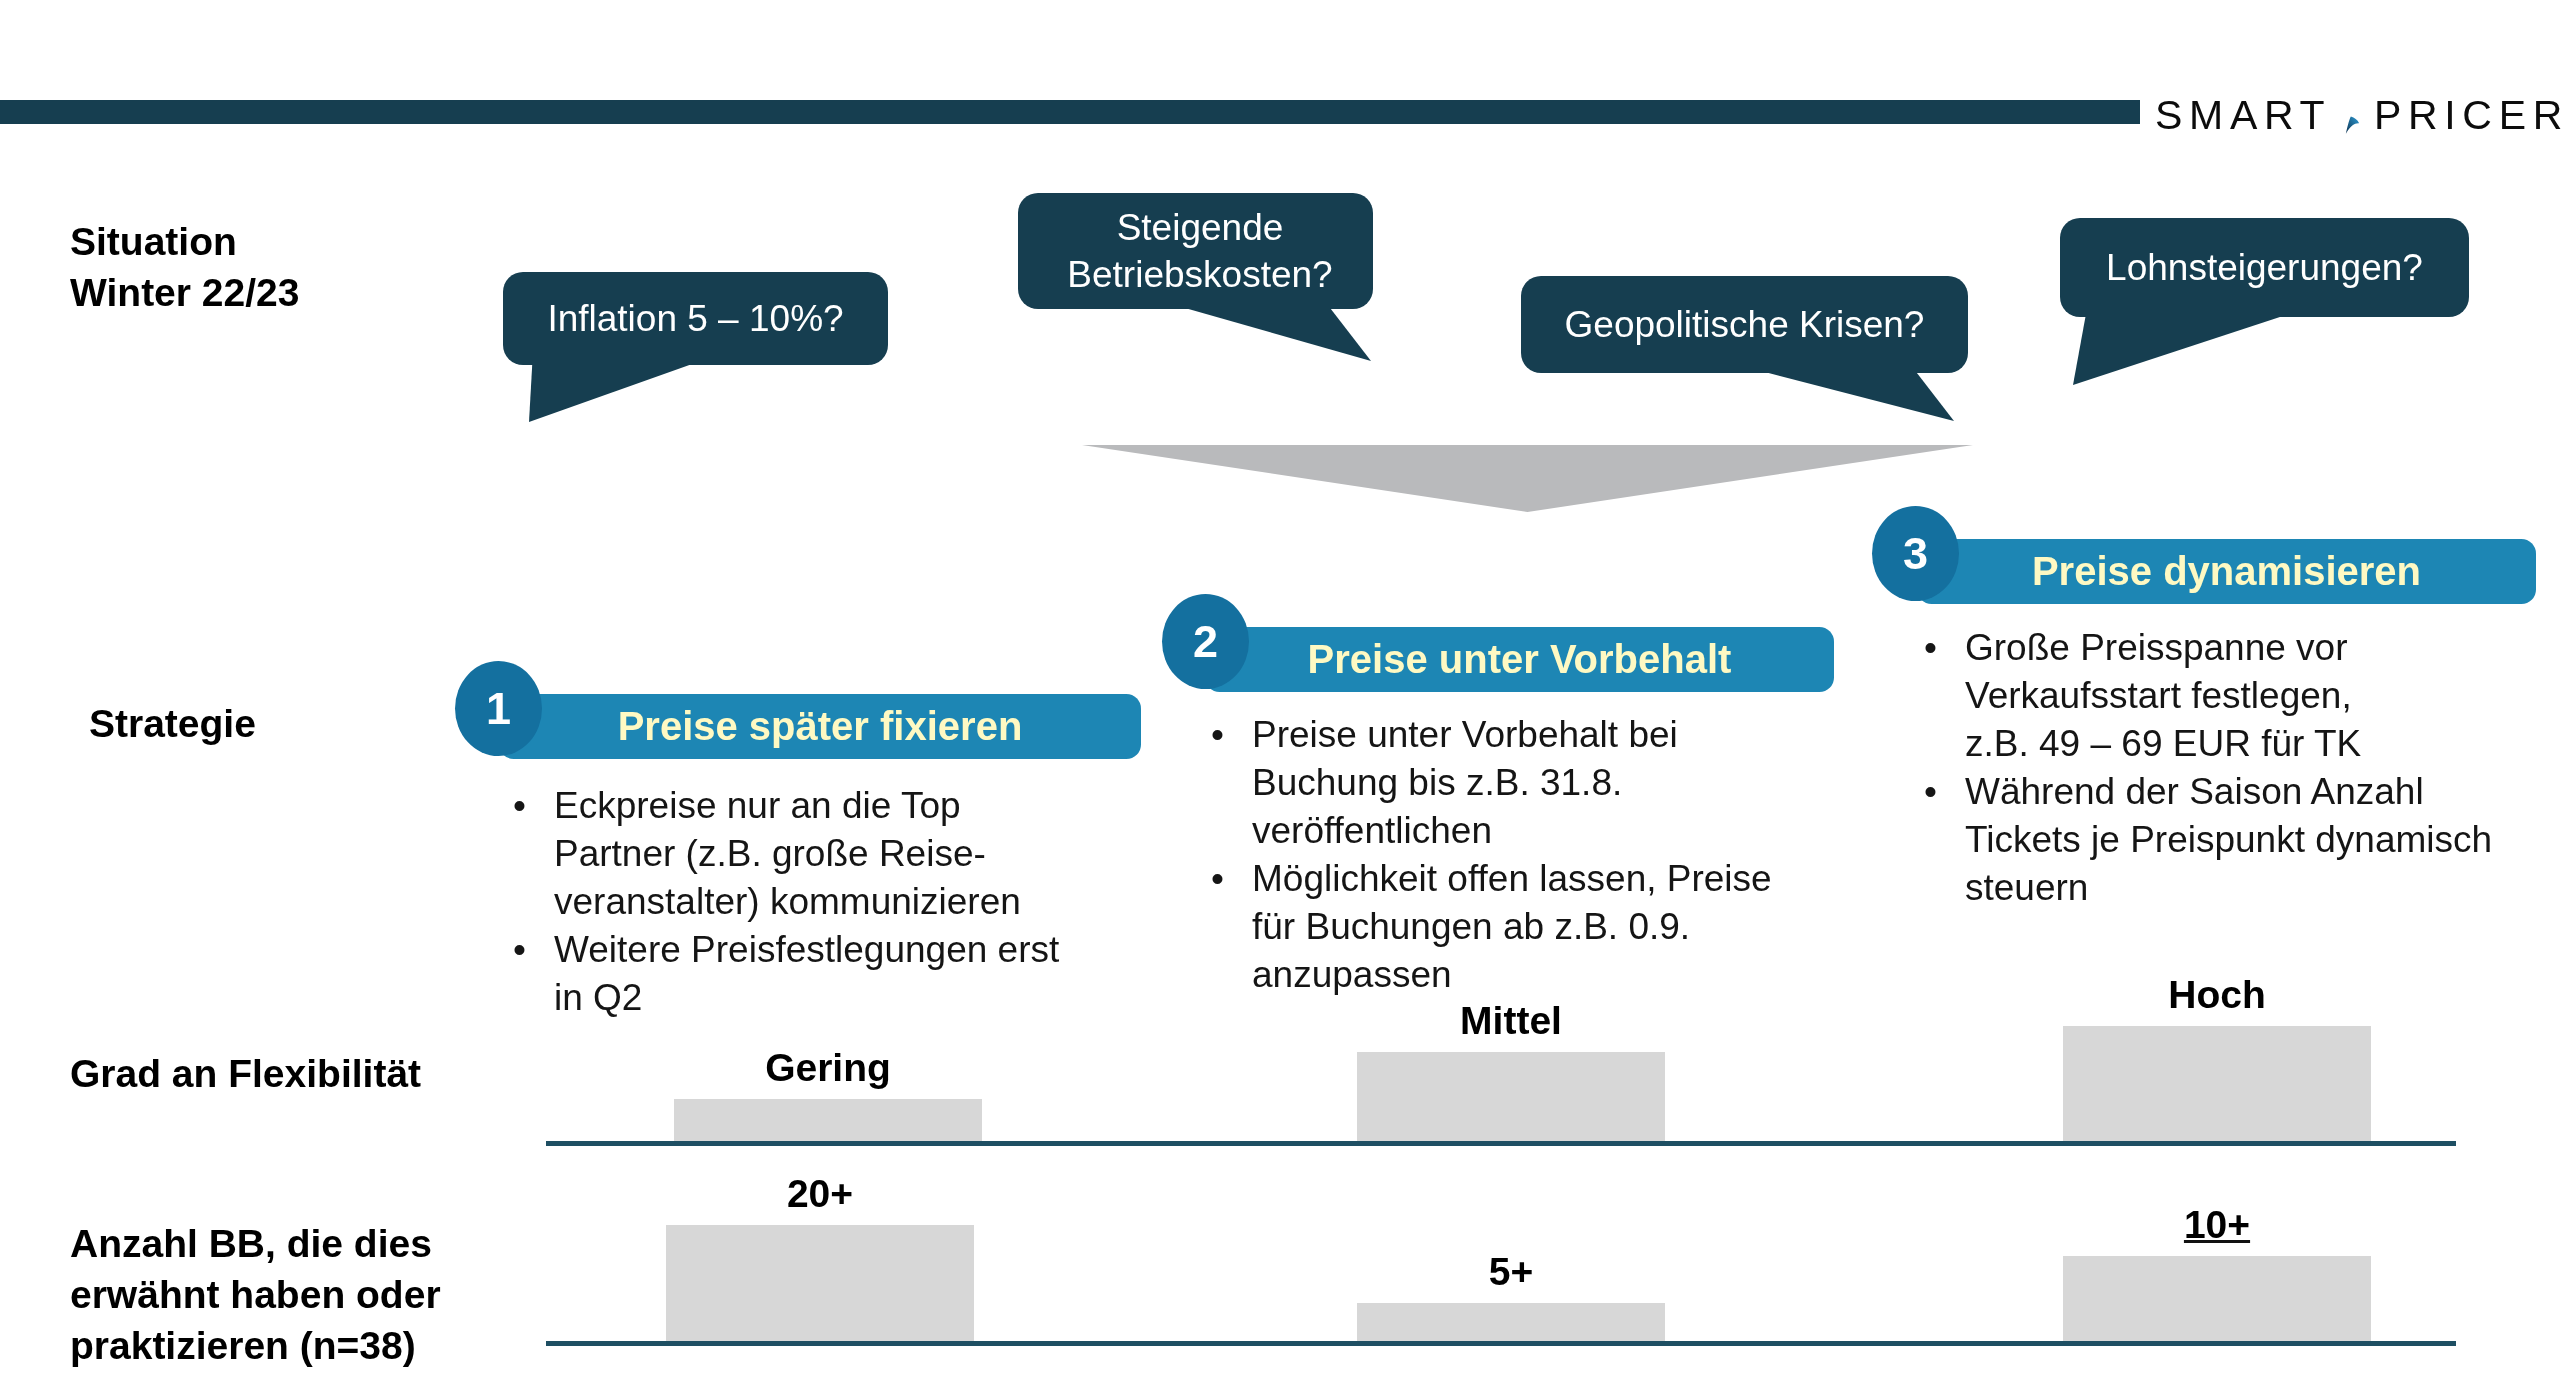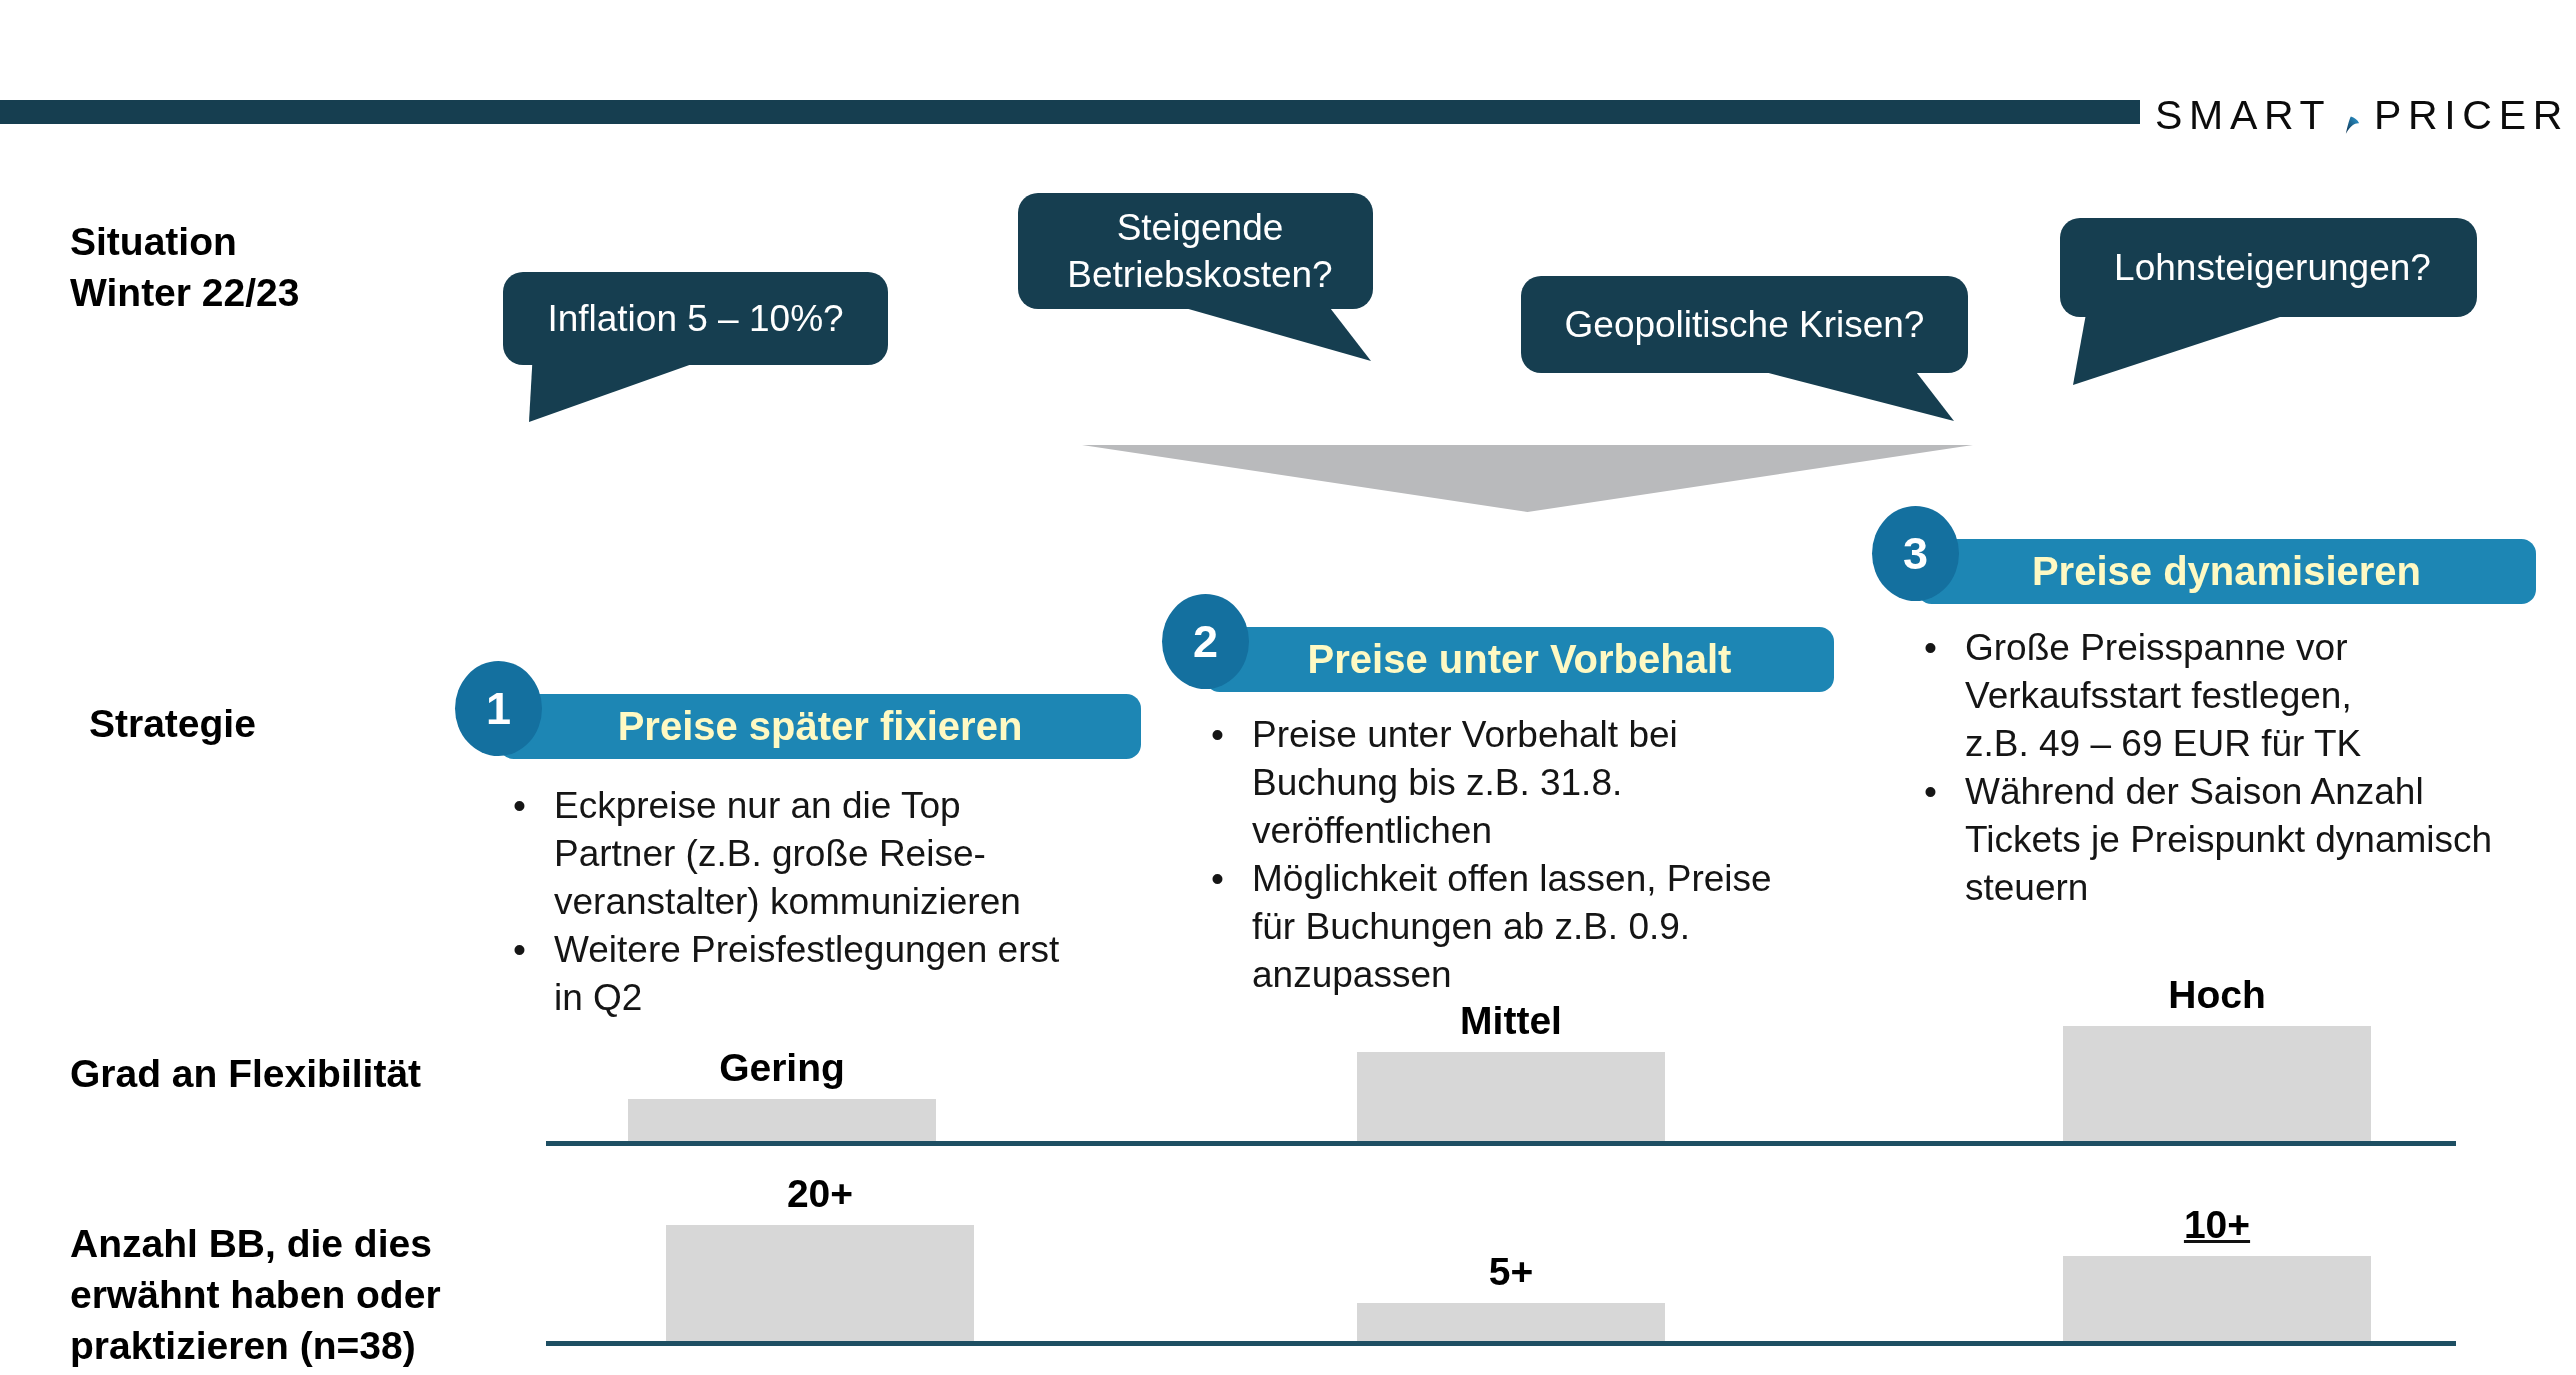--- a/index.html
+++ b/index.html
@@ -68,21 +68,21 @@
     <span style="white-space:pre-line;">Steigende
 Betriebskosten?</span>
   </div>
   <div class="tail" style="left:1185px;top:308px;width:186px;height:53px;clip-path:polygon(0 0,78% 0,100% 100%);"></div>
 
   <div class="bubble" style="left:1521px;top:276px;width:447px;height:97px;">
     <span style="white-space:pre-line;">Geopolitische Krisen?</span>
   </div>
   <div class="tail" style="left:1761px;top:371px;width:193px;height:50px;clip-path:polygon(0 0,80% 0,100% 100%);"></div>
 
-  <div class="bubble" style="left:2060px;top:218px;width:409px;height:99px;padding-left:8px;">
+  <div class="bubble" style="left:2060px;top:218px;width:409px;height:99px;">
     <span style="white-space:pre-line;">Lohnsteigerungen?</span>
   </div>
   <div class="tail" style="left:2073px;top:315px;width:213px;height:70px;clip-path:polygon(6% 0,100% 0,0 100%);"></div>
 
   <div class="arrow-down"></div>
 
   <div class="row-label" style="left:89px;top:698px;">Strategie</div>
 
   <div class="strat-circle" style="left:455px;top:661px;">
       <span>1</span>
@@ -141,21 +141,21 @@
     <div class="bullet">
         <span class="dot">•</span>
         <span class="btxt">Während der Saison Anzahl
 Tickets je Preispunkt dynamisch
 steuern</span>
       </div>
   </div>
 
   <div class="row-label" style="left:70px;top:1048px;">Grad an Flexibilität</div>
   <div class="chart-row" style="top:945px;height:201px;">
-    <div class="bar-col" style="left:628px;">
+    <div class="bar-col" style="left:674px;">
       <div class="bar-label">Gering</div>
       <div class="bar" style="height: 42px;"></div>
     </div>
     <div class="bar-col" style="left:1357px;">
       <div class="bar-label">Mittel</div>
       <div class="bar" style="height: 89px;"></div>
     </div>
     <div class="bar-col" style="left:2063px;">
       <div class="bar-label">Hoch</div>
       <div class="bar" style="height: 115px;"></div>

